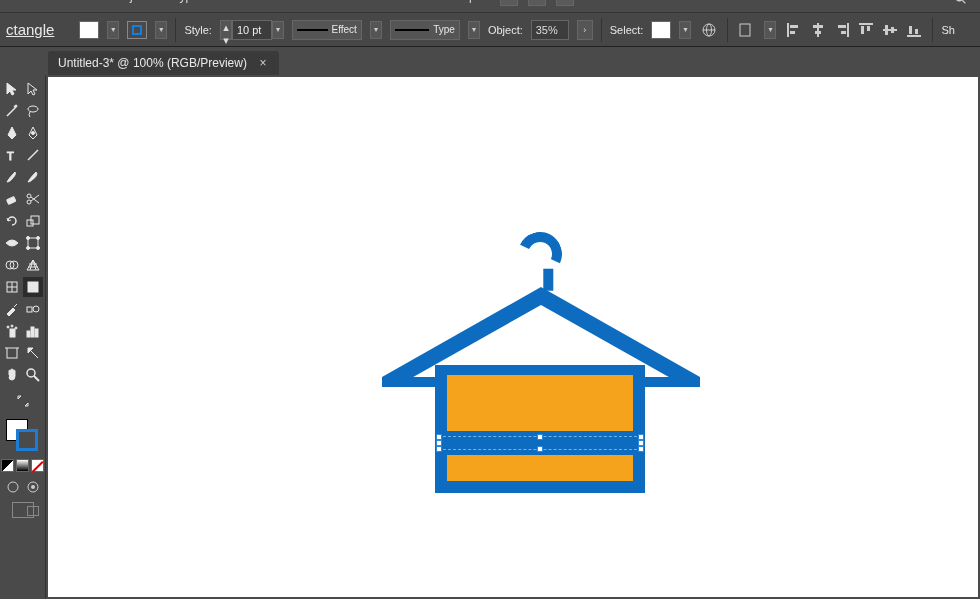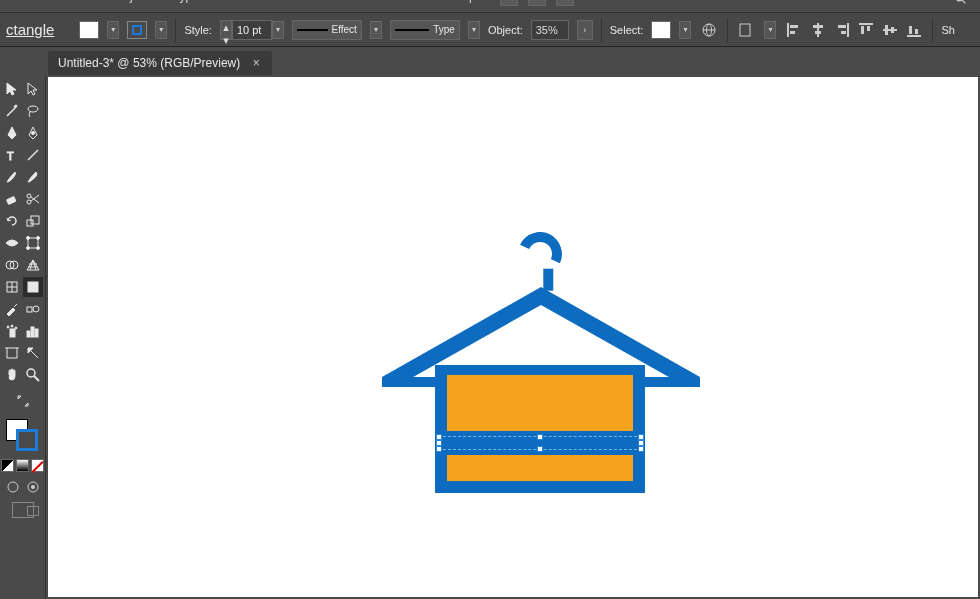--- a/index.html
+++ b/index.html
@@ -201,21 +201,21 @@
         </svg>
       </div>
   </div>
   <span class="sep"></span>
   <span class="cb-label">Sh</span>
 </div>
 
 <span class="panels-label"></span>
 <div class="tabbar">
   <div class="tab">
-    <span class="tab-title">Untitled-3* @ 53% (RGB/Preview)</span>
+    <span class="tab-title">Untitled-3* @ 100% (RGB/Preview)</span>
     <span class="tab-close">×</span>
   </div>
 </div>
 
 <div class="toolcol">
   <div class="row">
     <div class="tool">
         <svg viewBox="0 0 16 16">
           <path d="M3 2 L3 13 L6 10 L8 14 L10 13 L8 9 L12 9 Z" fill="#e8e8e8"></path>
         </svg>

